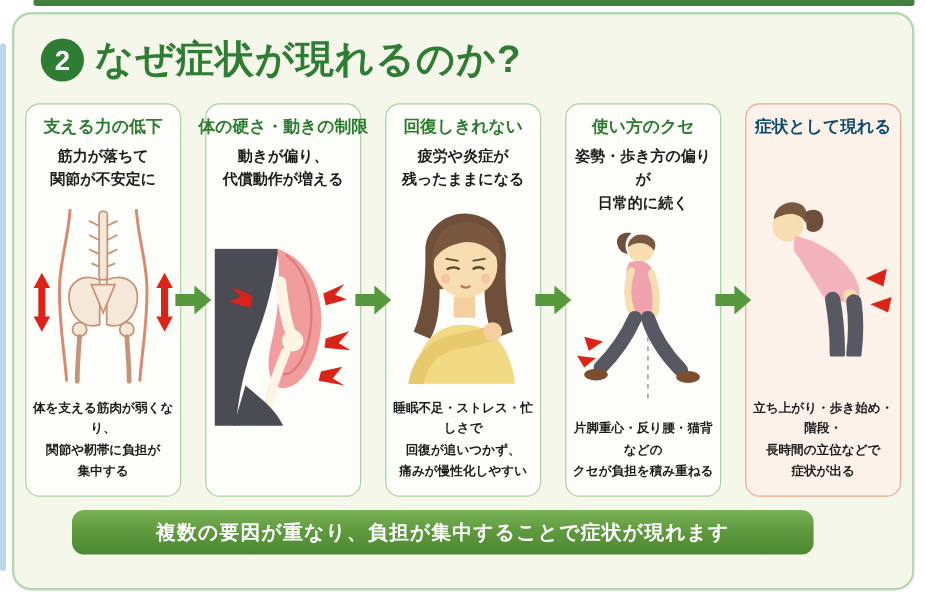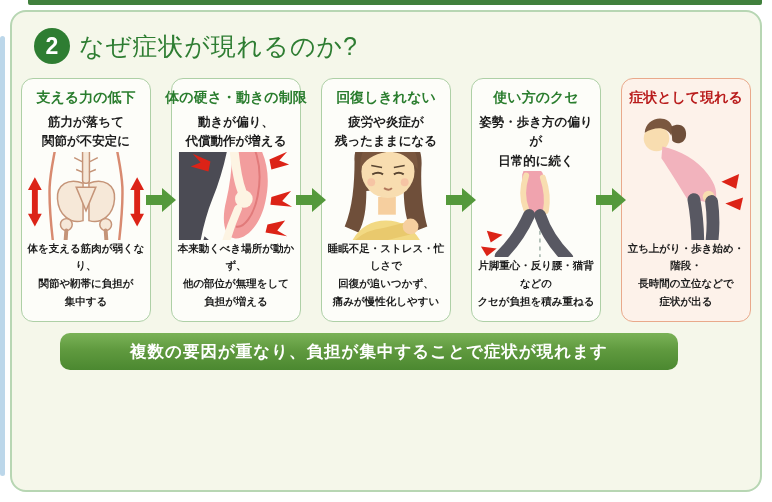--- a/index.html
+++ b/index.html
@@ -9,31 +9,31 @@
     background:#40803c; border-radius:0 0 2px 2px; }
   .left-strip { position:absolute; left:0; top:36px; width:5px; height:440px;
     background:#bcd7ea; border-radius:3px; }
   .panel { position:absolute; left:10px; top:10px; width:752px; height:482px;
     background:#f5f7ea; border:2px solid #b7d6b3; border-radius:16px; }
   .header { padding:16px 0 0 22px; }
   .title-row { display:flex; align-items:center; gap:9px; }
   .num-badge { width:36px; height:36px; border-radius:50%; background:#2e7d32;
     color:#fff; font-size:23px; font-weight:bold; display:flex; align-items:center;
     justify-content:center; flex:0 0 auto; }
-  .main-title { color:#2e7d32; font-size:25px; font-weight:normal; letter-spacing:1px; }
+  .main-title { color:#2e7d32; font-size:32px; font-weight:bold; letter-spacing:1px; }
   .subtitle { margin:6px 0 0 58px; color:#222; font-size:13px; font-weight:bold; letter-spacing:0.5px; }
   .cards-row { display:flex; align-items:stretch; justify-content:center;
-    padding:0 9px; margin-top:14px; height:244px; }
+    padding:0 9px; margin-top:14px; height:328px; }
   .card { flex:1 1 0; background:#fdfdf9; border:1.5px solid #aed0a6; border-radius:12px;
     display:flex; flex-direction:column; align-items:center; padding:10px 4px 10px;
     min-width:0; }
   .card.symptom { background:#fdf2ea; border-color:#e9a98b; }
   .card-title { font-size:14px; font-weight:bold; color:#2a7d2e; text-align:center;
     line-height:1.2; white-space:nowrap; }
-  .card.symptom .card-title { color:#b91c1c; }
+  .card.symptom .card-title { color:#0c4a6e; }
   .card-lead { margin-top:7px; font-size:12.5px; font-weight:bold; color:#1c1c1c;
     line-height:1.55; text-align:center; white-space:pre-line; }
   .card-illo { flex:1 1 auto; display:flex; align-items:center; justify-content:center;
     width:100%; overflow:hidden; padding:4px 0; }
   .card-desc { margin-top:auto; font-size:10.5px; font-weight:bold; color:#1c1c1c;
     line-height:1.7; text-align:center; white-space:pre-line; }
   .flow-arrow { flex:0 0 26px; margin:0 -5px; z-index:2; display:flex;
     align-items:center; justify-content:center; }
   .banner { margin:11px 0 0 48px; width:618px; height:37px; border-radius:10px;
     background:linear-gradient(180deg,#7ab257 0%,#609a3f 45%,#4b8830 100%);
@@ -109,23 +109,20 @@
           <path d="M62,88 C55,104 48,122 44,148" stroke="#fdf4e3" stroke-width="8" stroke-linecap="round" fill="none"></path>
           <path d="M28,116 C42,128 52,134 60,150 L18,150 Z" fill="#4b4b54"></path>
           <g fill="#dc2317">
             <polygon points="34,40 16,32 24,41 14,45 32,50"></polygon>
             <polygon points="94,38 112,30 104,39 114,43 96,48"></polygon>
             <polygon points="96,76 116,70 107,80 117,86 95,84"></polygon>
             <polygon points="92,104 110,100 102,110 112,116 90,112"></polygon>
           </g>
         </svg>
       </div>
-      <div class="card-desc">本来動くべき場所が動かず、
-他の部位が無理をして
-負担が増える</div>
     </div>
 
     <div class="flow-arrow">
       <svg width="30" height="28" viewBox="0 0 30 28">
           <polygon points="0,9 16,9 16,2 30,14 16,26 16,19 0,19" fill="#55993c"></polygon>
         </svg>
     </div>
 
     <div class="card">
       <div class="card-title">回復しきれない</div>

